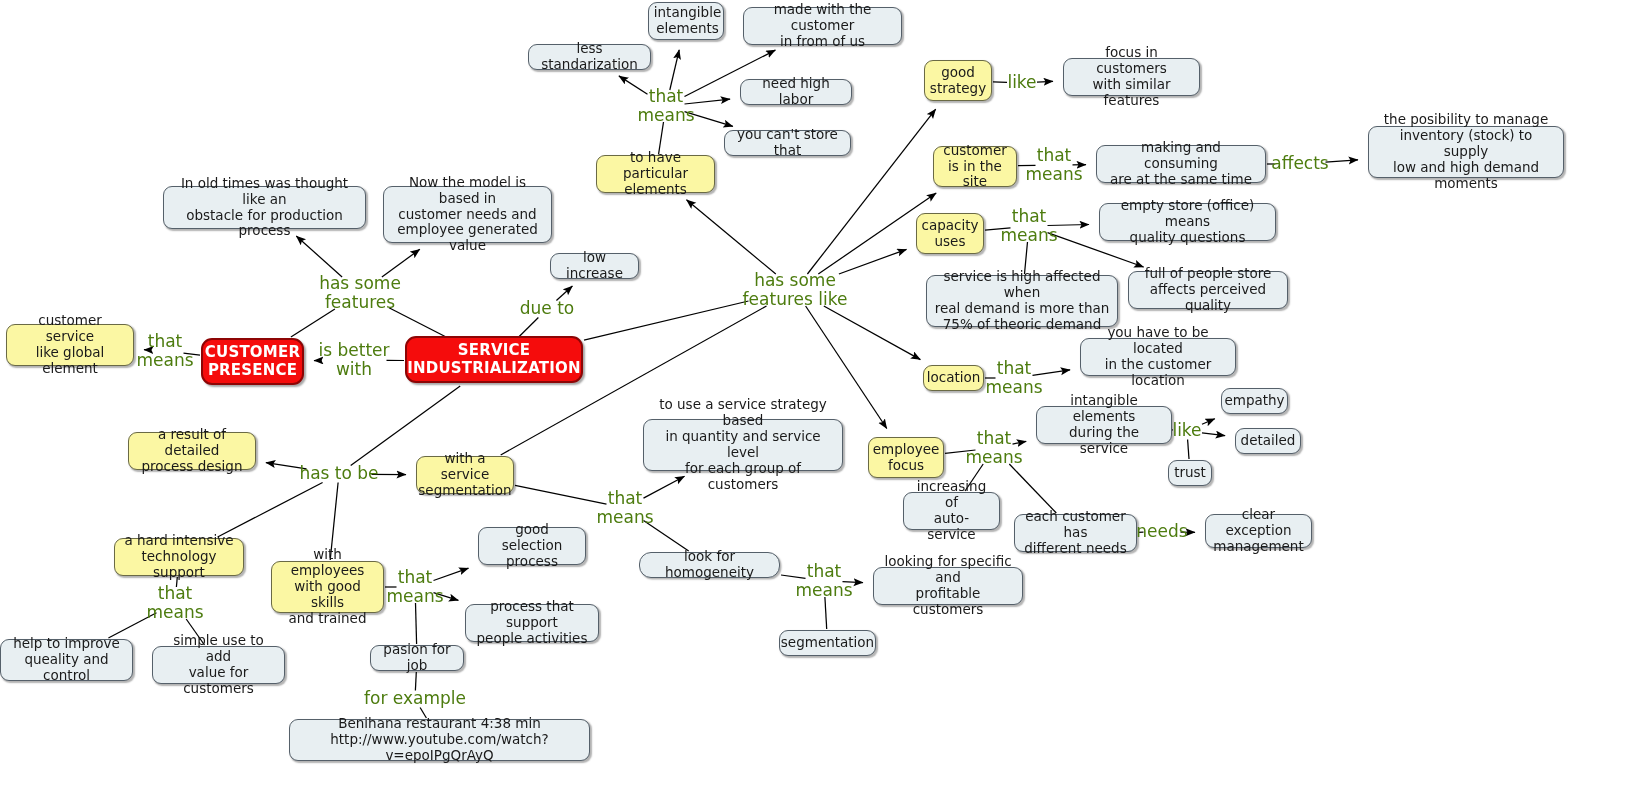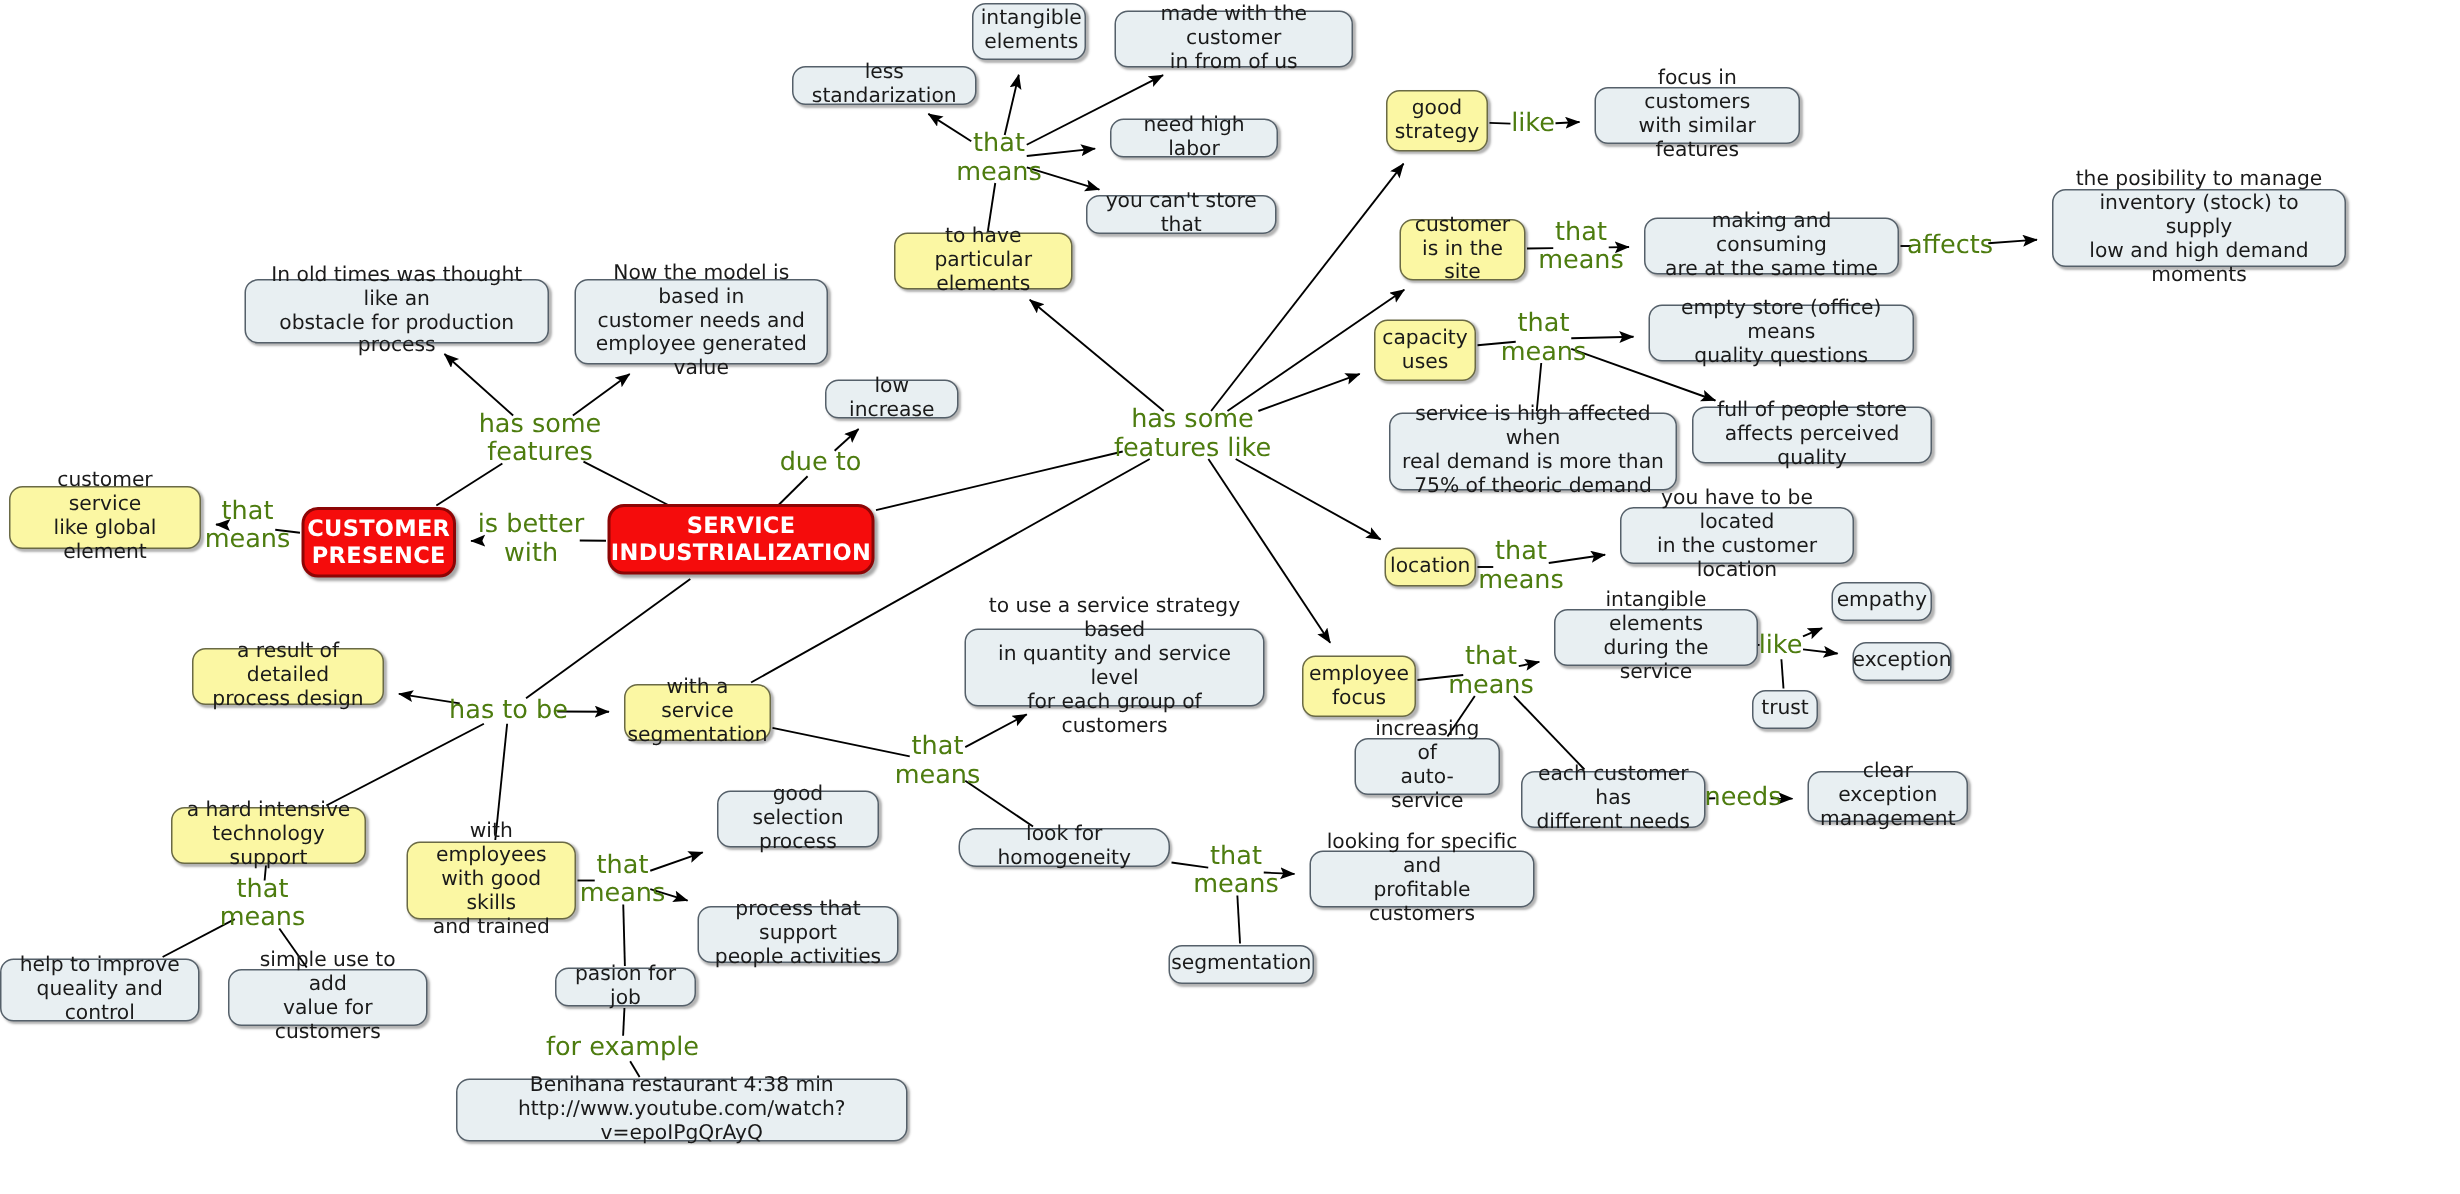--- a/index.html
+++ b/index.html
@@ -189,21 +189,21 @@
       <div class="node blue" style="left: 1128px; top: 271px; width: 160px; height: 38px;">full of people store
 affects perceived quality</div>
       <div class="node yellow" style="left: 923px; top: 365px; width: 61px; height: 26px;">location</div>
       <div class="node blue" style="left: 1080px; top: 338px; width: 156px; height: 38px;">you have to be located
 in the customer location</div>
       <div class="node yellow" style="left: 868px; top: 437px; width: 76px; height: 41px;">employee
 focus</div>
       <div class="node blue" style="left: 1036px; top: 406px; width: 136px; height: 38px;">intangible elements
 during the service</div>
       <div class="node blue" style="left: 1221px; top: 388px; width: 67px; height: 26px;">empathy</div>
-      <div class="node blue" style="left: 1235px; top: 428px; width: 66px; height: 26px;">exception</div>
+      <div class="node blue" style="left: 1235px; top: 428px; width: 66px; height: 26px;">detailed</div>
       <div class="node blue" style="left: 1168px; top: 460px; width: 44px; height: 26px;">trust</div>
       <div class="node blue" style="left: 903px; top: 492px; width: 97px; height: 38px;">increasing of
 auto-service</div>
       <div class="node blue" style="left: 1014px; top: 514px; width: 123px; height: 38px;">each customer has
 different needs</div>
       <div class="node blue" style="left: 1205px; top: 514px; width: 107px; height: 34px;">clear exception
 management</div>
       <div class="node blue" style="left: 643px; top: 419px; width: 200px; height: 52px;">to use a service strategy based
 in quantity and service level
 for each group of customers</div>
@@ -222,21 +222,21 @@
 and trained</div>
       <div class="node blue" style="left: 478px; top: 527px; width: 108px; height: 38px;">good selection
 process</div>
       <div class="node blue" style="left: 465px; top: 604px; width: 134px; height: 38px;">process that support
 people activities</div>
       <div class="node blue" style="left: 0px; top: 639px; width: 133px; height: 42px;">help to improve
 queality and control</div>
       <div class="node blue" style="left: 152px; top: 646px; width: 133px; height: 38px;">simple use to add
 value for customers</div>
       <div class="node blue" style="left: 370px; top: 645px; width: 94px; height: 26px;">pasion for job</div>
-      <div class="node blue" style="left: 289px; top: 719px; width: 301px; height: 42px; margin-left: 15px;">Benihana restaurant 4:38 min
+      <div class="node blue" style="left: 289px; top: 719px; width: 301px; height: 42px;">Benihana restaurant 4:38 min
 http://www.youtube.com/watch?v=epoIPgQrAyQ</div>
     </div>
   <div id="labels-layer">
       <div class="link-label" style="left: 666px; top: 106px;">that
 means</div>
       <div class="link-label" style="left: 360px; top: 293px;">has some
 features</div>
       <div class="link-label" style="left: 547px; top: 309px;">due to</div>
       <div class="link-label" style="left: 165px; top: 351px;">that
 means</div>

